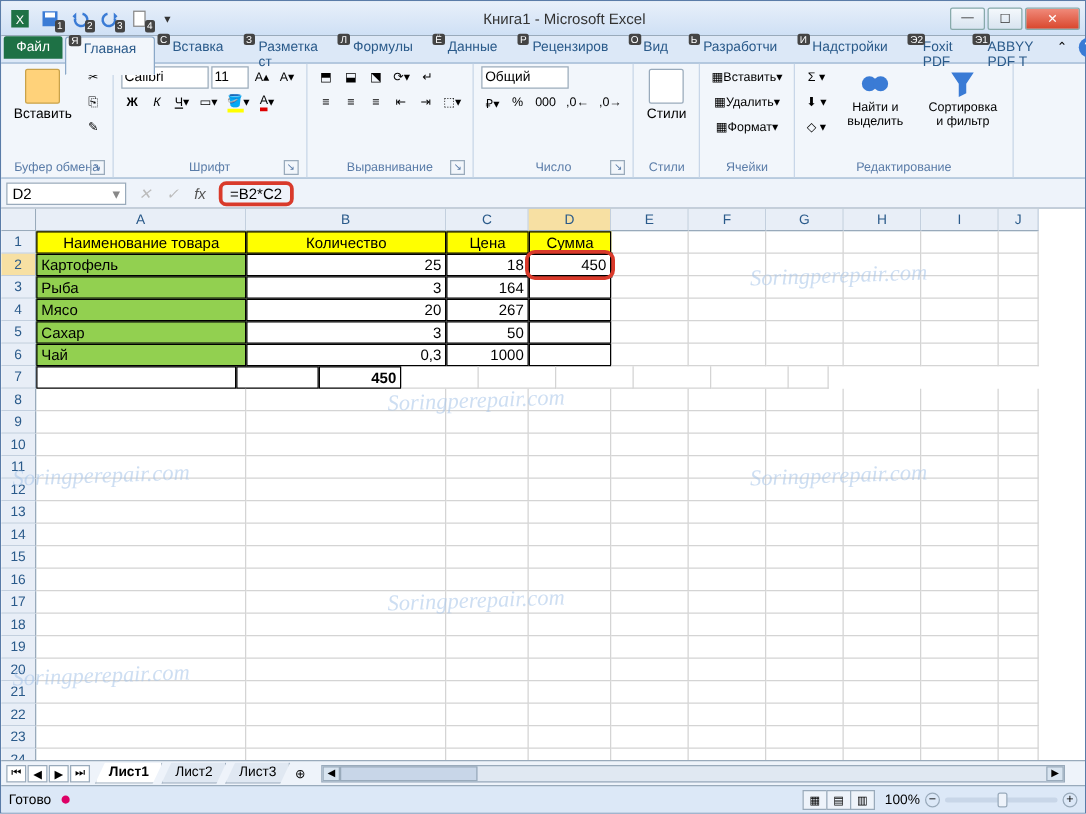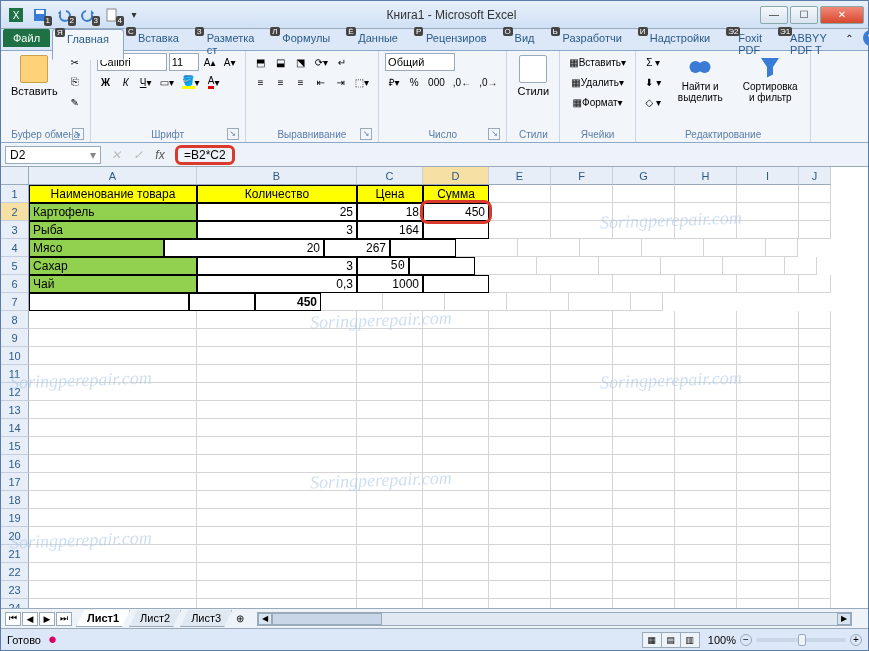--- a/index.html
+++ b/index.html
@@ -362,36 +362,36 @@
           <div class="cell bordered num" style="width: 66px;"></div>
           <div class="cell " style="width: 62px;"></div>
           <div class="cell " style="width: 62px;"></div>
           <div class="cell " style="width: 62px;"></div>
           <div class="cell " style="width: 62px;"></div>
           <div class="cell " style="width: 62px;"></div>
           <div class="cell " style="width: 32px;"></div>
         </div>
         <div class="row">
           <div class="rowhead">4</div>
-          <div class="cell green" style="width: 135px;">Мясо</div>
+          <div class="cell green" style="width: 168px;">Мясо</div>
           <div class="cell bordered num" style="width: 160px;">20</div>
           <div class="cell bordered num" style="width: 66px;">267</div>
           <div class="cell bordered num" style="width: 66px;"></div>
           <div class="cell " style="width: 62px;"></div>
           <div class="cell " style="width: 62px;"></div>
           <div class="cell " style="width: 62px;"></div>
           <div class="cell " style="width: 62px;"></div>
           <div class="cell " style="width: 62px;"></div>
           <div class="cell " style="width: 32px;"></div>
         </div>
         <div class="row">
           <div class="rowhead">5</div>
           <div class="cell green" style="width: 168px;">Сахар</div>
           <div class="cell bordered num" style="width: 160px;">3</div>
-          <div class="cell bordered num" style="width: 52px; font-family: Liberation Mono, monospace;">50</div>
+          <div class="cell bordered num" style="width: 66px;">50</div>
           <div class="cell bordered num" style="width: 66px;"></div>
           <div class="cell " style="width: 62px;"></div>
           <div class="cell " style="width: 62px;"></div>
           <div class="cell " style="width: 62px;"></div>
           <div class="cell " style="width: 62px;"></div>
           <div class="cell " style="width: 62px;"></div>
           <div class="cell " style="width: 32px;"></div>
         </div>
         <div class="row">
           <div class="rowhead">6</div>

